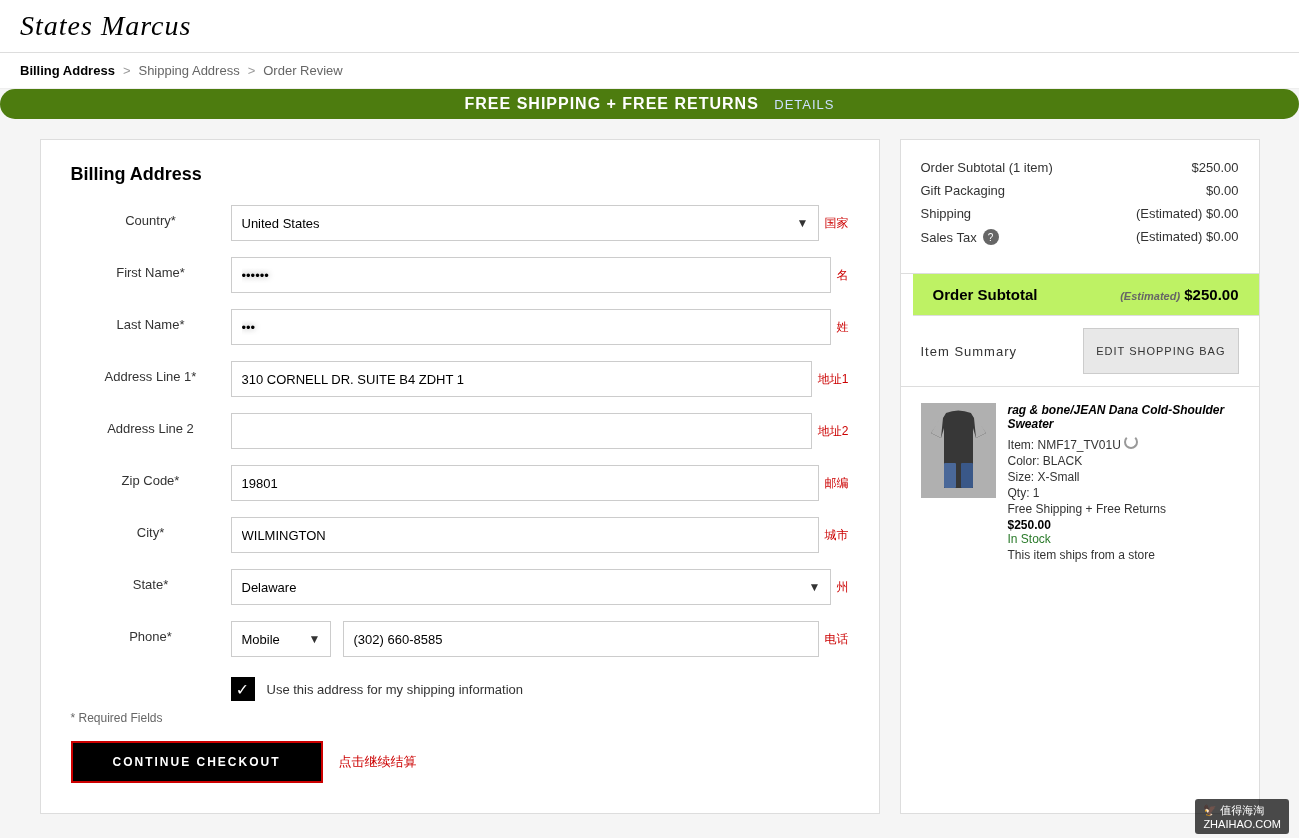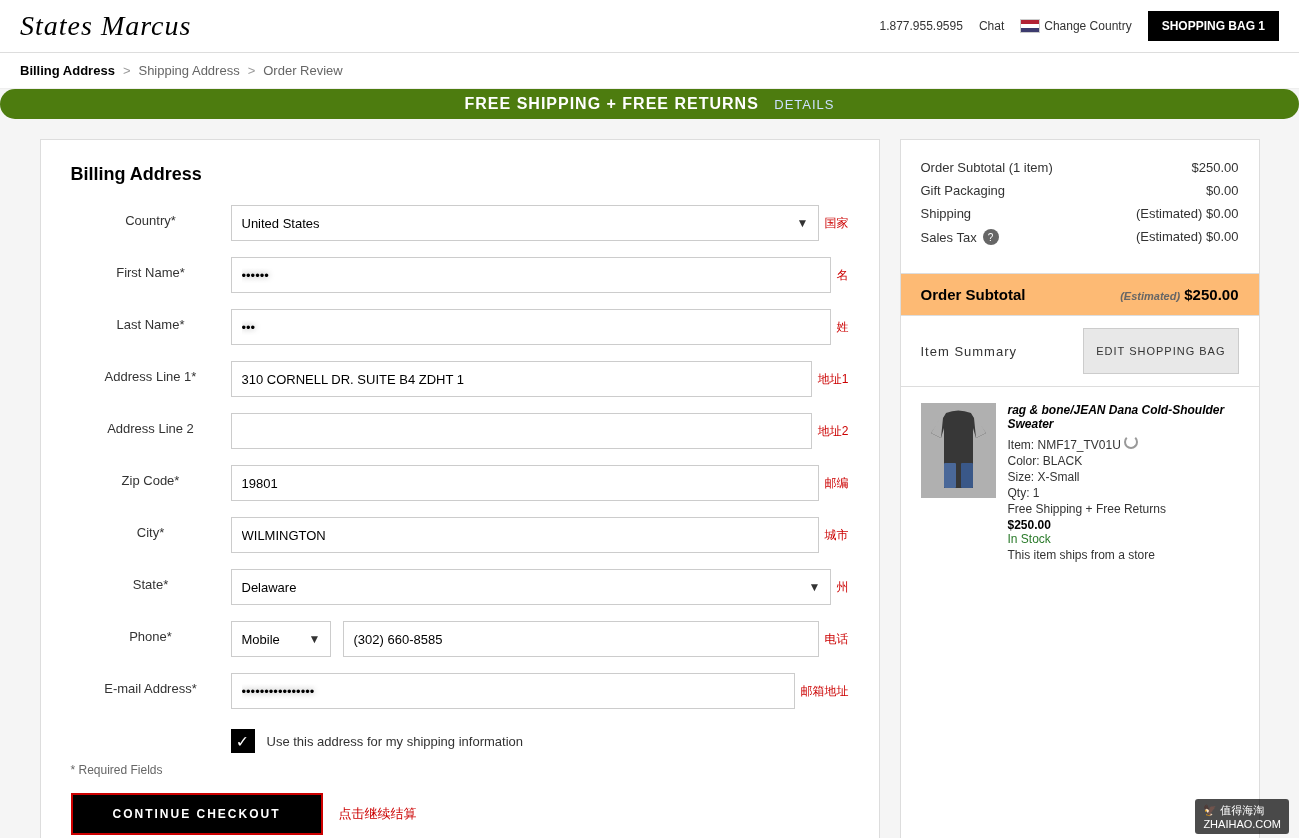--- a/index.html
+++ b/index.html
@@ -87,21 +87,21 @@
       text-transform: uppercase;
     }
     .continue-hint { color: #c00; font-size: 13px; }
 
     
     .order-summary { background: #fff; border: 1px solid #ddd; width: 360px; flex-shrink: 0; padding: 0; }
     .summary-table { width: 100%; padding: 20px; border-bottom: 1px solid #ddd; }
     .summary-row { display: flex; justify-content: space-between; margin-bottom: 8px; font-size: 13px; }
     .summary-row .label { color: #333; display: flex; align-items: center; gap: 6px; }
     .summary-row .value { color: #333; }
-    .summary-subtotal { display: flex; justify-content: space-between; padding: 12px 20px; border-bottom: 1px solid #ddd; background: #fdba74; }
+    .summary-subtotal { display: flex; justify-content: space-between; padding: 12px 20px; border-bottom: 1px solid #ddd; background: #bef264; margin-left: 12px; }
     .summary-subtotal .label { font-size: 15px; font-weight: bold; color: #000; }
     .summary-subtotal .value { font-size: 15px; font-weight: bold; color: #000; }
     .est-note { font-size: 11px; color: #666; font-style: italic; }
 
     .item-summary-header { display: flex; justify-content: space-between; align-items: center; padding: 12px 20px; border-bottom: 1px solid #ddd; }
     .item-summary-label { font-size: 13px; color: #333; font-weight: normal; letter-spacing: 1px; }
     .edit-bag-btn { background: #e8e8e8; border: 1px solid #ccc; padding: 16px 12px; font-size: 11px; cursor: pointer; color: #333; letter-spacing: 1px; }
 
     .product-row { display: flex; gap: 12px; padding: 16px 20px; }
     .product-image { width: 75px; height: 95px; background: #c8c8c8; flex-shrink: 0; overflow: hidden; }
@@ -118,29 +118,20 @@
     
     .watermark { position: fixed; bottom: 4px; right: 10px; background: rgba(0,0,0,0.7); color: #fff; padding: 4px 8px; font-size: 11px; border-radius: 3px; z-index: 999; }
 
     .blurred-text { color: transparent; text-shadow: 0 0 6px rgba(0,0,0,0.4); user-select: none; }
   </style>
 </head>
 <body>
 
 <div class="header">
   <div class="logo">States Marcus</div>
-  <div class="header-right">
-    <span class="phone-num">1.877.955.9595</span>
-    <span class="chat-link">Chat</span>
-    <div class="flag-change">
-      <span class="flag"></span>
-      <span>Change Country</span>
-    </div>
-    <button class="shopping-bag-btn">SHOPPING BAG 1</button>
-  </div>
 </div>
 
 <div class="breadcrumb">
   <span class="breadcrumb-active">Billing Address</span>
   <span class="breadcrumb-sep">&gt;</span>
   <span class="breadcrumb-inactive">Shipping Address</span>
   <span class="breadcrumb-sep">&gt;</span>
   <span class="breadcrumb-inactive">Order Review</span>
 </div>
 
@@ -257,29 +248,20 @@
               </select>
               <span class="select-arrow">▼</span>
             </div>
             <input type="text" class="phone-number" value="(302) 660-8585" style="">
           </div>
           <span class="field-hint">电话</span>
         </div>
       </div>
     </div>
 
-    <div class="form-row">
-      <div class="form-label">E-mail Address*</div>
-      <div class="form-field">
-        <div class="input-with-hint">
-          <input type="text" class="blurred-text" value="••••••••••••••••" style="flex: 1 1 0%;">
-          <span class="field-hint">邮箱地址</span>
-        </div>
-      </div>
-    </div>
 
     <div class="checkbox-row">
       <div class="checkbox-custom">
         <span class="checkmark">✓</span>
       </div>
       <span class="checkbox-label">Use this address for my shipping information</span>
     </div>
 
     <div class="required-note">* Required Fields</div>
 

